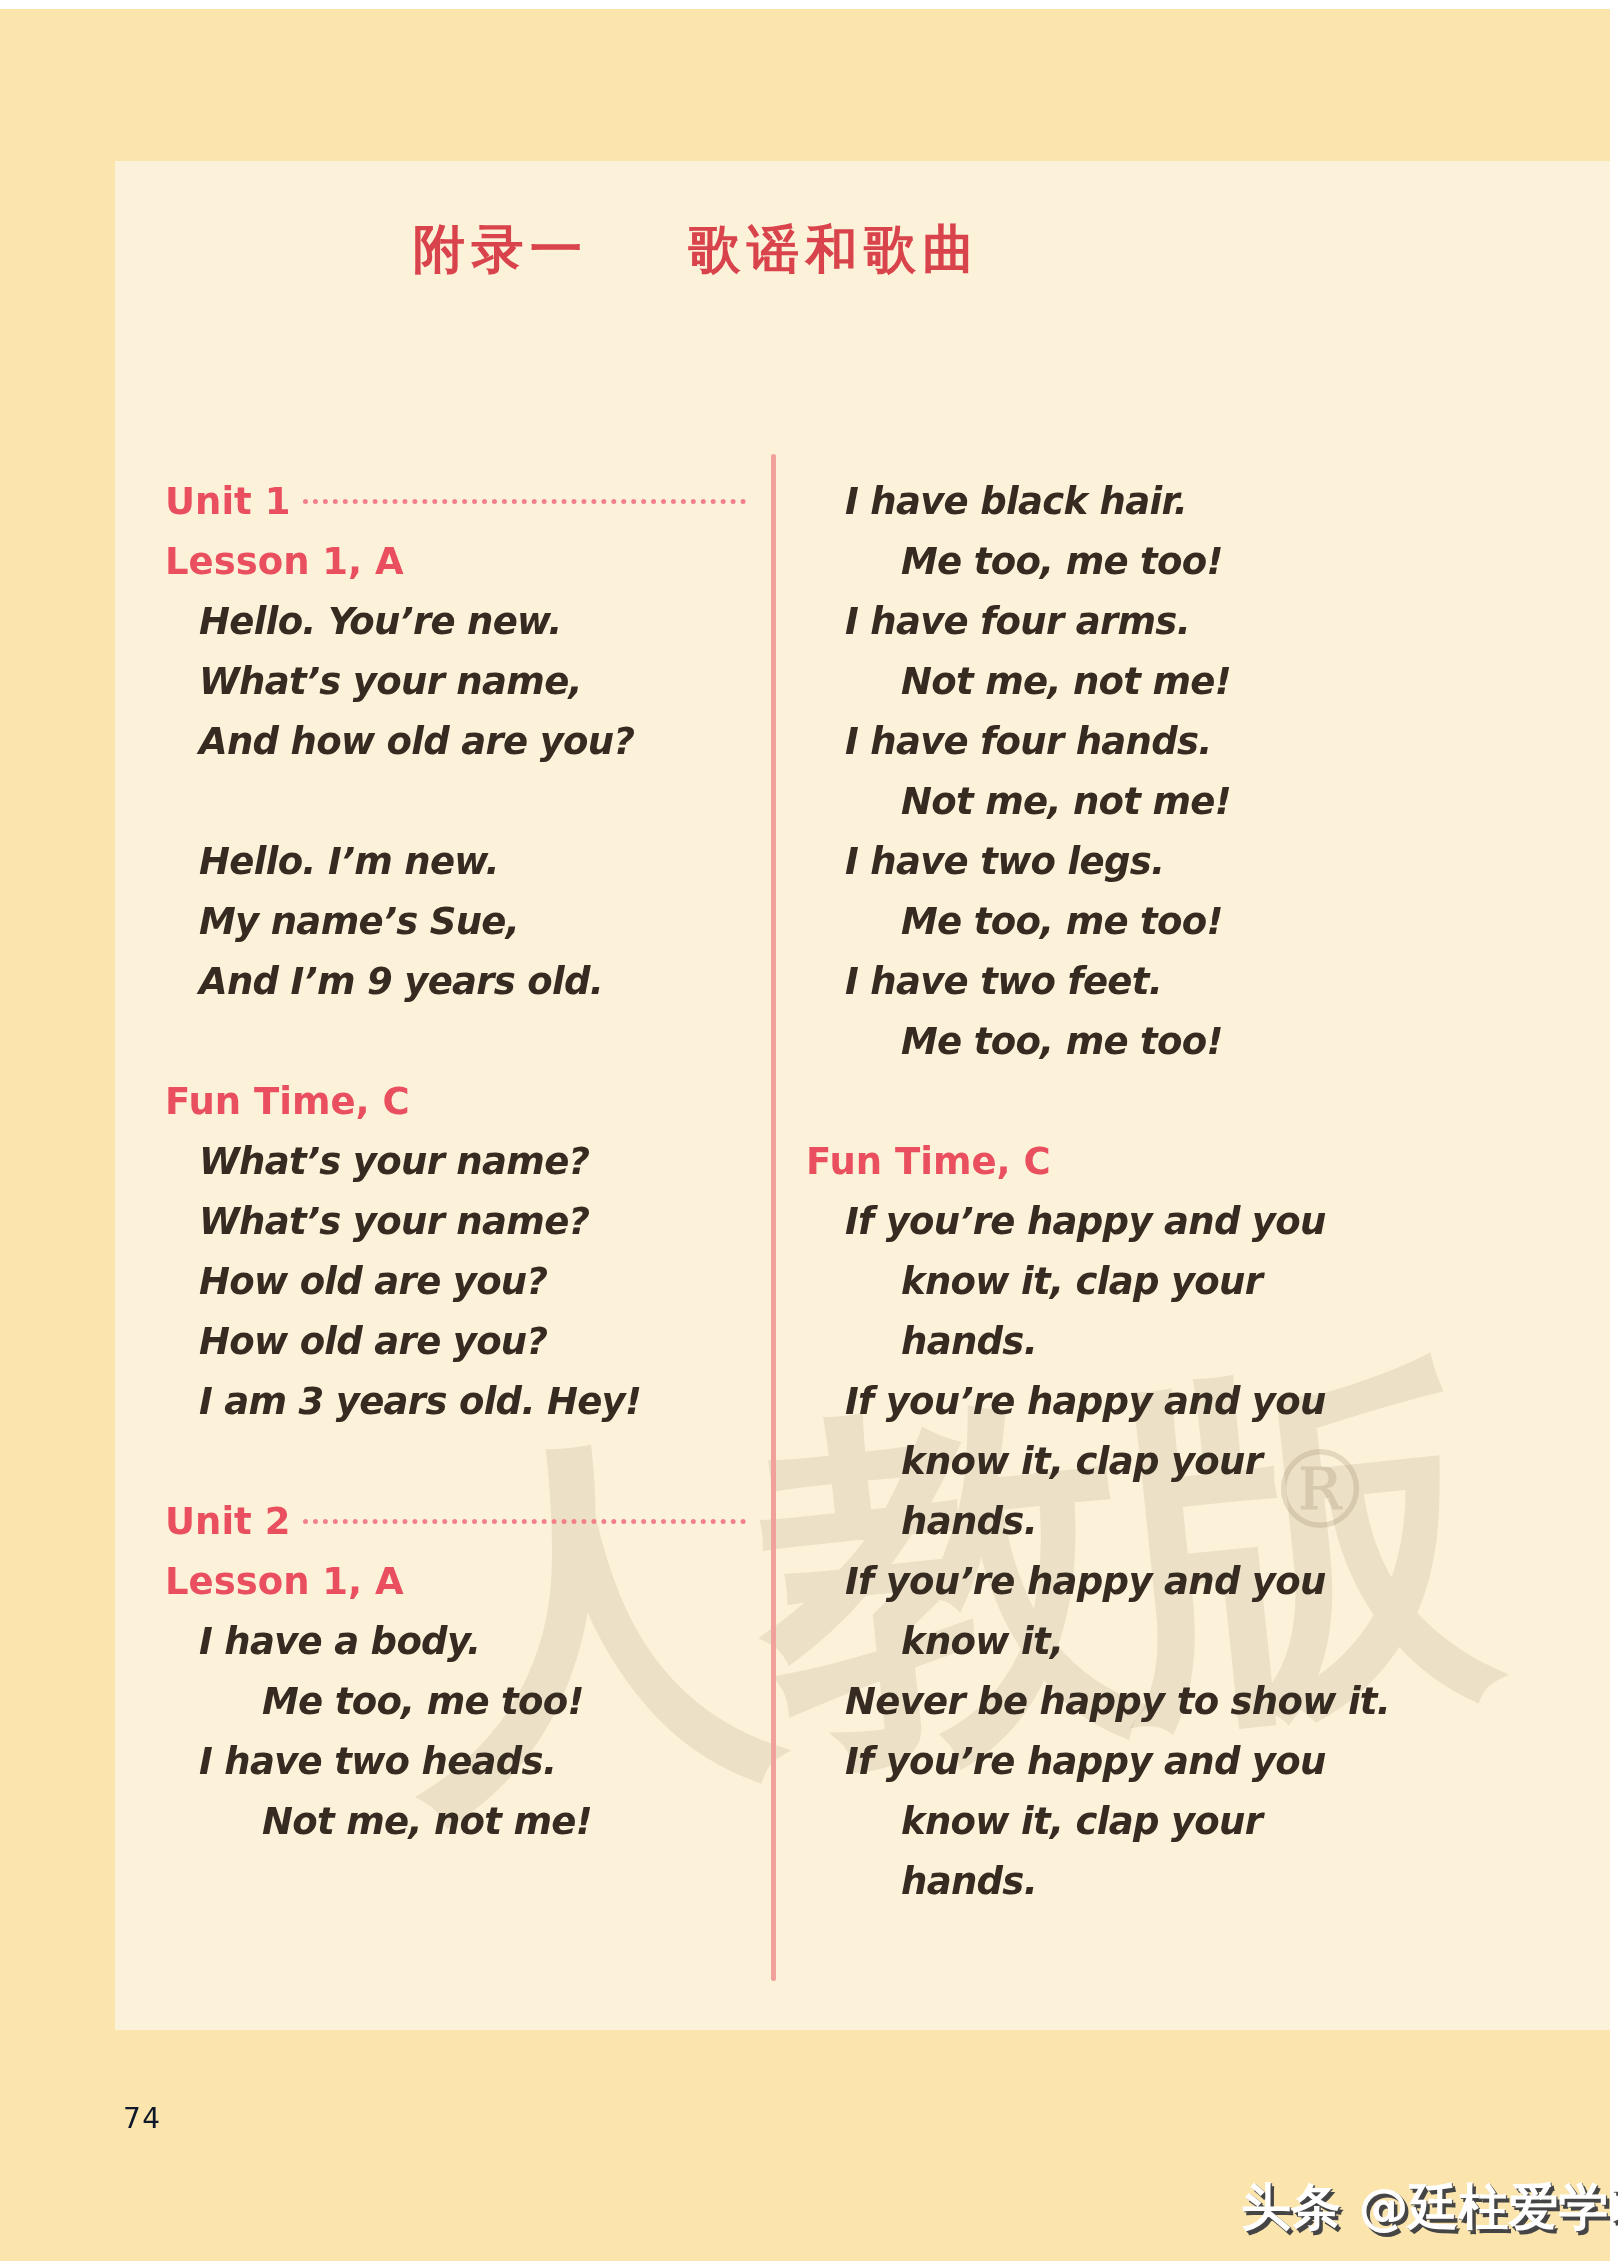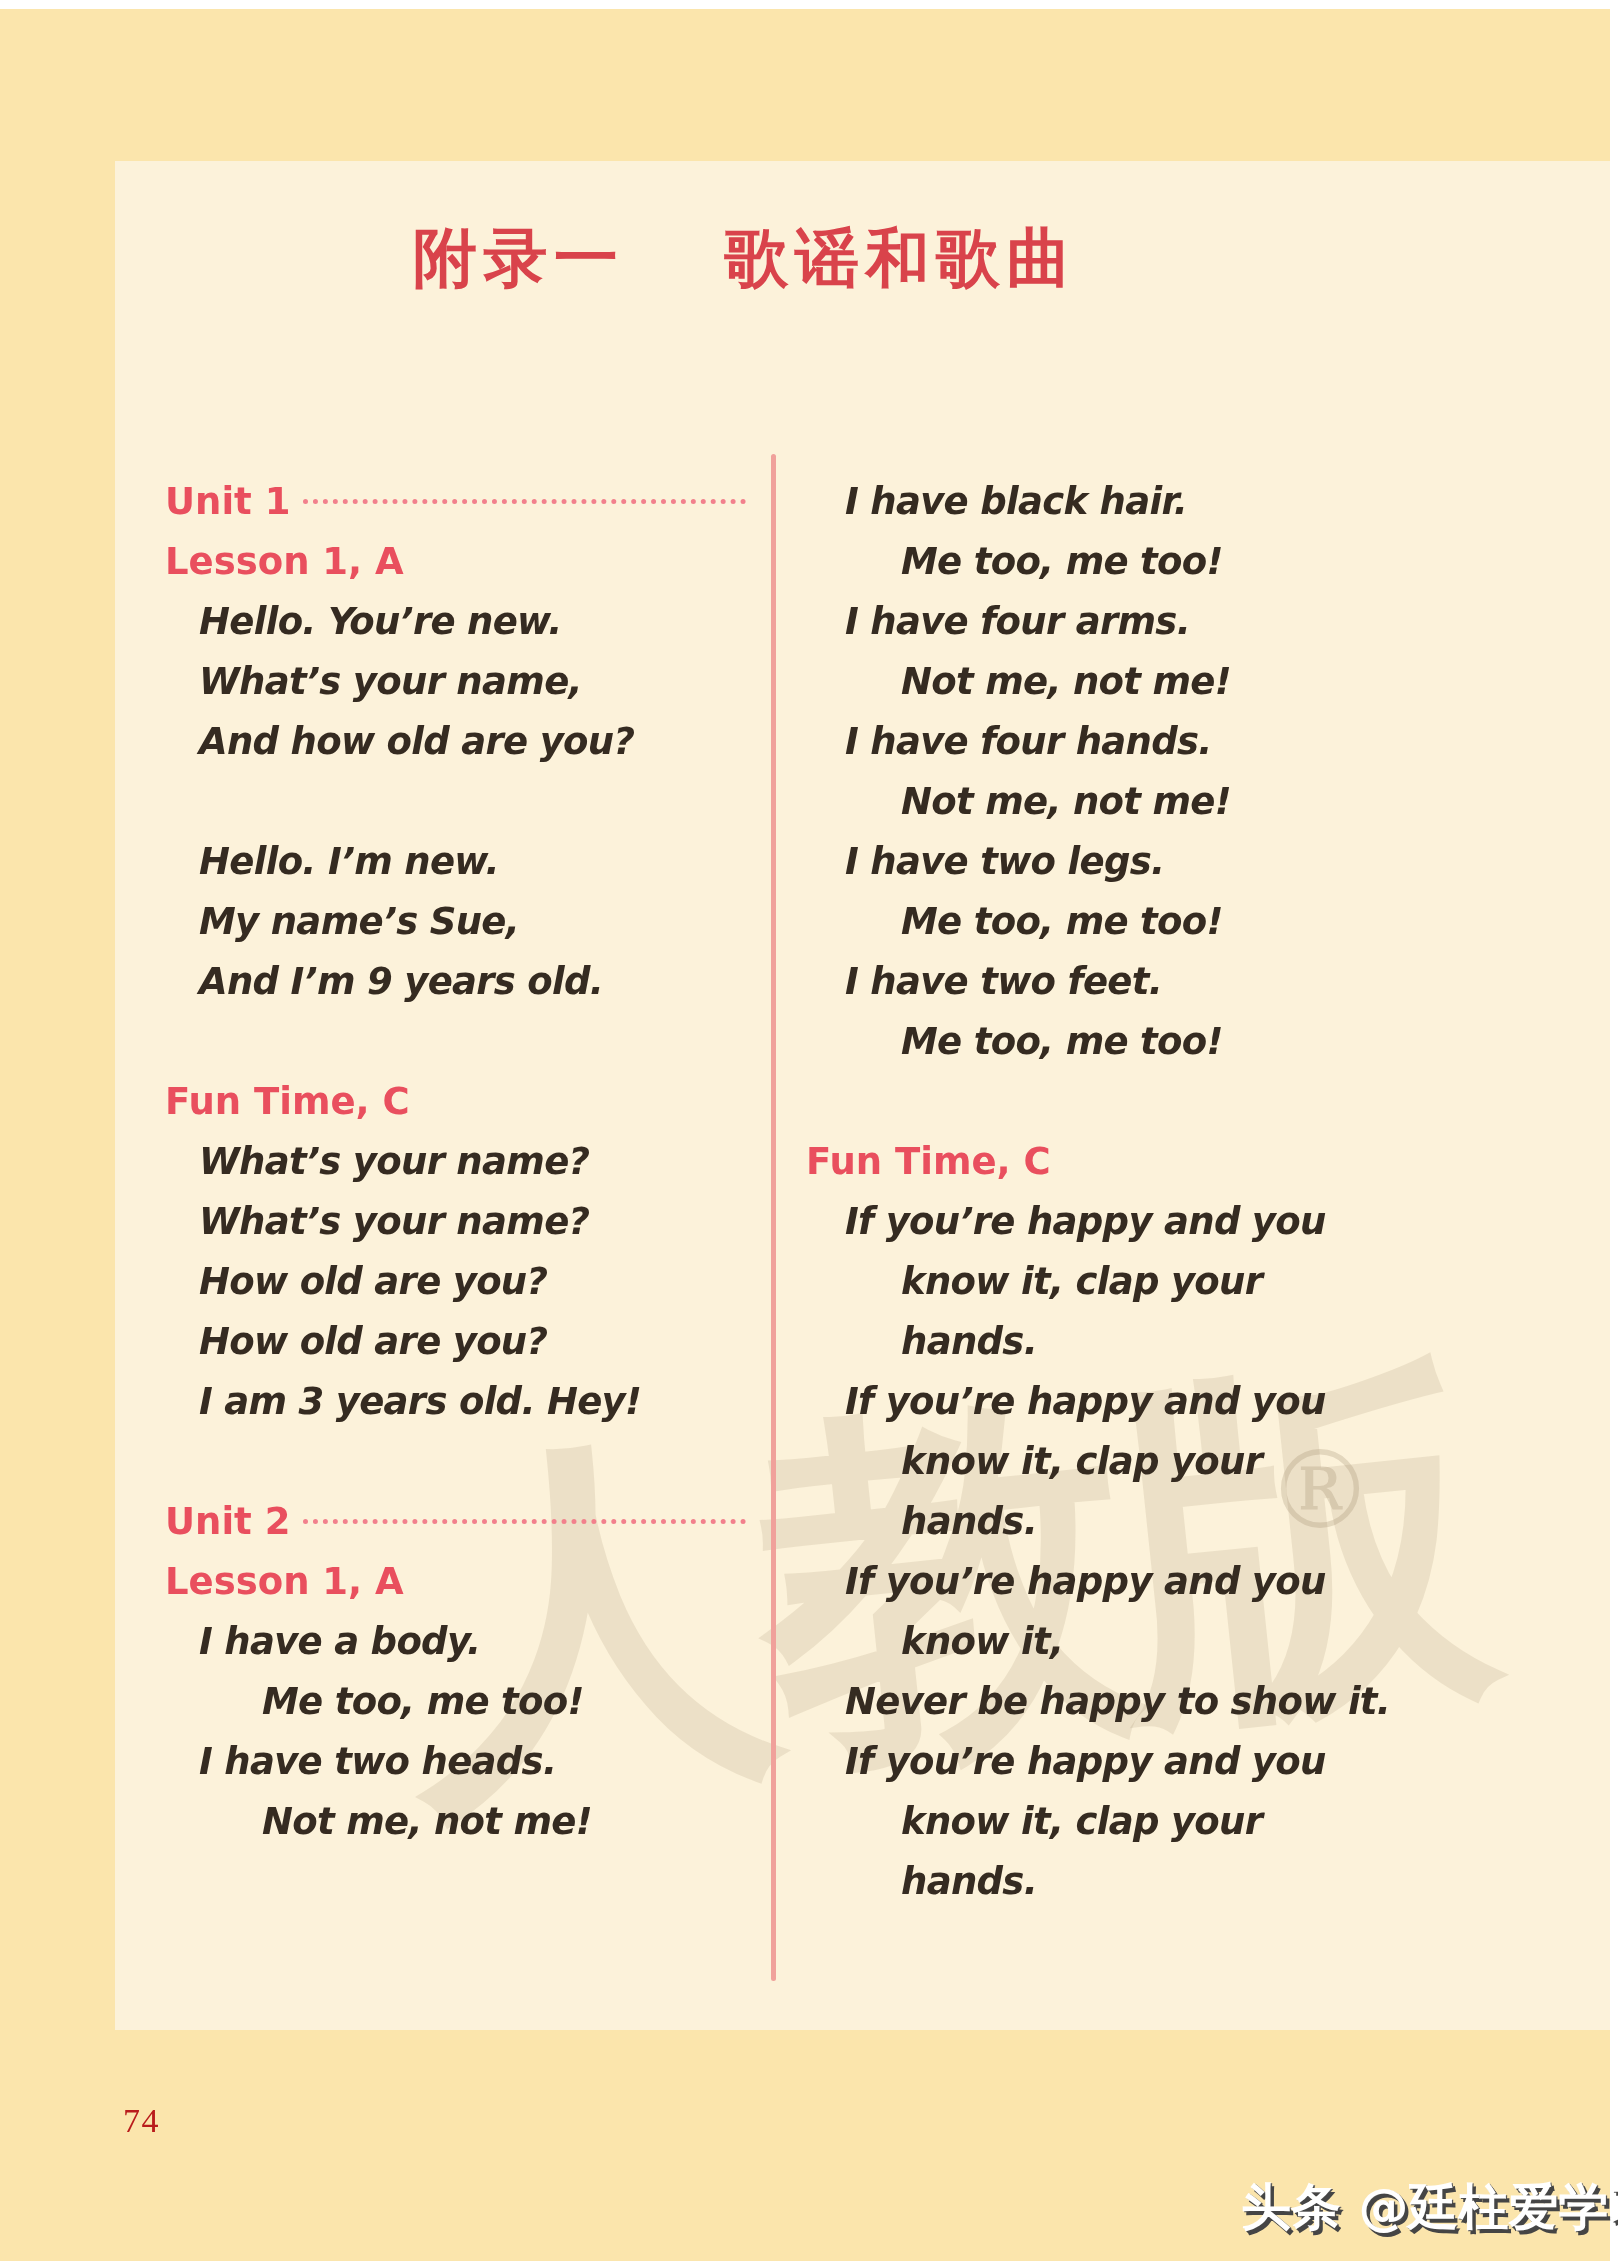--- a/index.html
+++ b/index.html
@@ -11,21 +11,21 @@
     position:absolute;left:0;top:8.6px;width:1610px;height:2253px;
     background:#fbe5ac;
   }
   .page{
     position:absolute;left:115px;top:161px;width:1495px;height:1869px;
     background:#fcf2da;
   }
   .book-title{
     position:absolute;left:413px;top:215px;
     font-family:"DejaVu Serif", serif;font-weight:bold;
-    font-size:64px;color:#d9434b;letter-spacing:6.5px;white-space:nowrap;
+    font-size:52px;color:#d9434b;letter-spacing:6.5px;white-space:nowrap;
   }
   .title-gap{display:inline-block;width:100px;}
   .watermark{
     position:absolute;left:402px;top:1334px;
     font-family:"DejaVu Serif", serif;font-size:373px;font-weight:bold;
     color:rgba(140,120,85,0.14);transform:rotate(-6deg);
     letter-spacing:-13px;white-space:nowrap;pointer-events:none;
   }
   .watermark-r{
     position:absolute;left:1266px;top:1428px;
@@ -50,22 +50,22 @@
   }
   .lyric,.lyric2{
     font-style:italic;font-weight:bold;color:#352b21;
     font-size:37px;letter-spacing:-0.7px;
   }
   .col-left .lyric{padding-left:34px;}
   .col-left .lyric2{padding-left:97px;}
   .col-right .lyric{padding-left:39px;}
   .col-right .lyric2{padding-left:95px;}
   .page-number{
-    position:absolute;left:123px;top:2102px;font-size:34px;
-    color:#b91c1c;letter-spacing:1.4px;font-family:Liberation Serif, serif;
+    position:absolute;left:123px;top:2102px;font-size:28px;
+    color:#0f172a;letter-spacing:1.4px;
   }
   .credit{
     position:absolute;left:1241px;top:2174px;font-size:50px;font-weight:bold;
     color:#ffffff;white-space:nowrap;
     text-shadow:3.6px 4.3px 0 #454545, 1.4px 1.4px 0 #5a5a5a;
   }
 </style>
 </head>
 <body>
 

